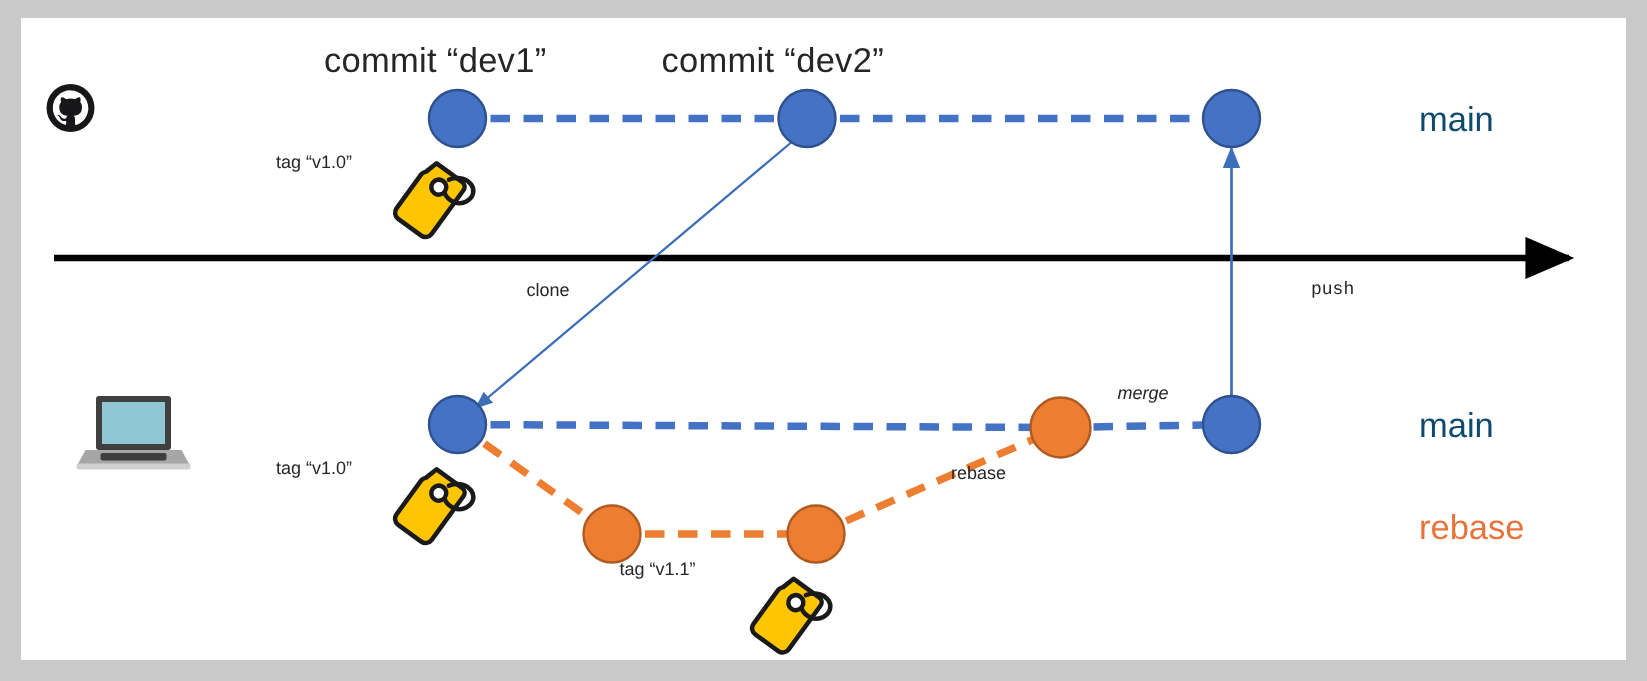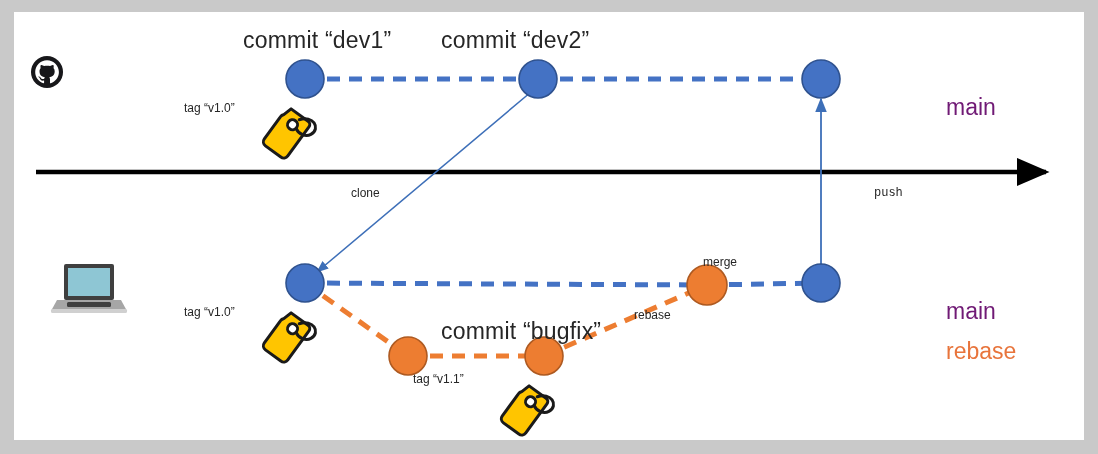--- a/index.html
+++ b/index.html
@@ -45,21 +45,21 @@
   }
   .lbl-tag {
     font-size: 12px;
   }
   .lbl-action {
     font-size: 12px;
   }
   .lbl-branch {
     font-size: 23px;
   }
-  .branch-main { color: #701a75; margin-top: 28px; }
+  .branch-main { color: #0c4a6e; }
   .branch-bugfix { color: #e8743b; }
   .gh-wrap {
     position: absolute;
     left: 31px;
     top: 56px;
     display: flex;
     align-items: center;
     gap: 7px;
   }
   .gh-text {
@@ -152,39 +152,38 @@
     <g transform="translate(31,56)">
       <circle cx="16" cy="16" r="16" fill="#17171a"></circle>
       <path d="M16 4.2 C9.4 4.2 4.2 9.5 4.2 16 c0 5.2 3.4 9.6 8.1 11.2 0.6 0.1 0.8-0.3 0.8-0.6 l0-2 c-3.3 0.7-4-1.6-4-1.6 -0.5-1.4-1.3-1.7-1.3-1.7 -1.1-0.7 0.1-0.7 0.1-0.7 1.2 0.1 1.8 1.2 1.8 1.2 1.1 1.8 2.8 1.3 3.5 1 0.1-0.8 0.4-1.3 0.8-1.6 -2.7-0.3-5.5-1.3-5.5-5.9 0-1.3 0.5-2.4 1.2-3.2 -0.1-0.3-0.5-1.5 0.1-3.2 0 0 1-0.3 3.3 1.2 1-0.3 2-0.4 3-0.4 1 0 2 0.1 3 0.4 2.3-1.5 3.3-1.2 3.3-1.2 0.6 1.7 0.2 2.9 0.1 3.2 0.8 0.8 1.2 1.9 1.2 3.2 0 4.6-2.8 5.6-5.5 5.9 0.4 0.4 0.8 1.1 0.8 2.2 l0 3.3 c0 0.3 0.2 0.7 0.8 0.6 4.7-1.6 8.1-6 8.1-11.2 0-6.5-5.3-11.8-11.8-11.8 z" fill="#ffffff"></path>
     </g>
   </svg>
 
   <div class="gh-wrap">
     <span style="width:32px;height:32px;display:inline-block"></span>
   </div>
 
-  <div class="lbl lbl-commit" style="left:216px; top:27px;margin-left:27px;">commit “dev1”</div>
+  <div class="lbl lbl-commit" style="left:216px; top:27px;">commit “dev1”</div>
 
   <div class="lbl lbl-commit" style="left:441px; top:27px;">commit “dev2”</div>
 
   <div class="lbl lbl-tag" style="left:184px; top:101px;">tag “v1.0”</div>
 
   <div class="lbl lbl-branch branch-main" style="left:946px; top:66px;">main</div>
 
   <div class="lbl lbl-action" style="left:351px; top:186px;">clone</div>
 
   <div class="lbl lbl-action" style="left:874px; top:186px;font-family:Liberation Mono, monospace;">push</div>
 
   <div class="lbl lbl-tag" style="left:184px; top:305px;">tag “v1.0”</div>
 
-  <div class="lbl lbl-commit" style="left:441px; top:318px;">commit “bugfix”</div>
 
   <div class="lbl lbl-tag" style="left:413px; top:372px;text-align:center;">tag “v1.1”</div>
 
   <div class="lbl lbl-action" style="left:634px; top:308px;">rebase</div>
 
-  <div class="lbl lbl-action" style="left:703px; top:255px;">merge</div>
+  <div class="lbl lbl-action" style="left:745px; top:255px;font-style:italic;">merge</div>
 
   <div class="lbl lbl-branch branch-main" style="left:946px; top:270px;">main</div>
 
   <div class="lbl lbl-branch branch-bugfix" style="left:946px; top:338px;">rebase</div>
 
 </div>
 
 </body></html>

